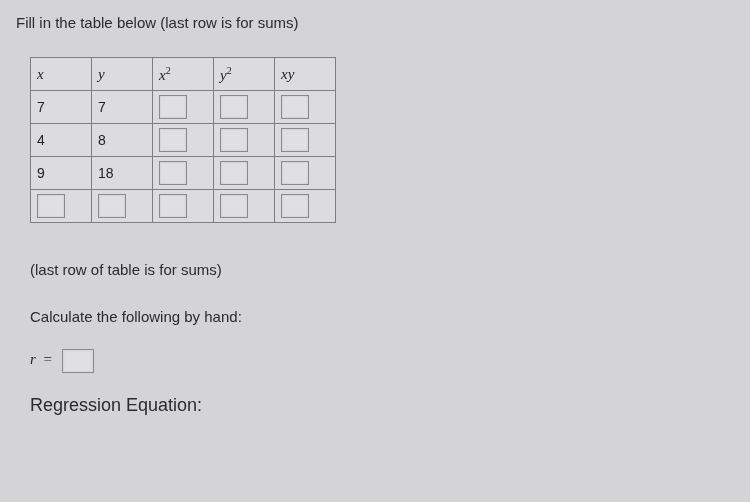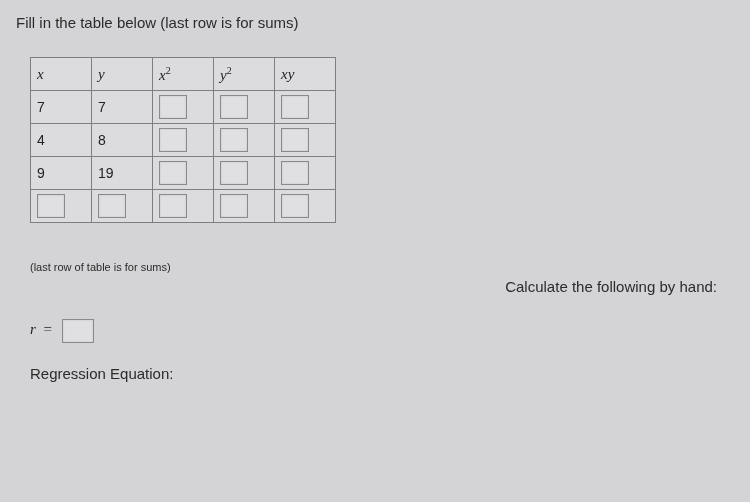--- a/index.html
+++ b/index.html
@@ -6,21 +6,21 @@
     margin: 0;
     padding: 0;
     width: 750px;
     height: 502px;
     background: #d4d4d6;
     font-family: Arial, Helvetica, sans-serif;
     color: #222;
     overflow: hidden;
   }
   .page {
-    padding: 14px 33px 0 16px;
+    padding: 14px 22px 0 16px;
   }
   .instruction {
     font-size: 15px;
     margin-bottom: 26px;
     color: #2b2b2b;
   }
   table.data {
     border-collapse: collapse;
     margin-left: 14px;
     margin-bottom: 38px;
@@ -52,31 +52,30 @@
     height: 22px;
     border: 1px solid #8a8a8e;
     background: #e0e0e2;
     box-shadow: inset 0 0 2px rgba(0,0,0,0.15);
     vertical-align: middle;
   }
   .static-val {
     color: #222;
   }
   .note {
-    font-size: 11px;
+    font-size: 15px;
     margin-left: 14px;
-    margin-bottom: 5px;
+    margin-bottom: 30px;
     color: #2b2b2b;
   }
   .calc {
     font-size: 15px;
     margin-left: 14px;
     margin-bottom: 24px;
     color: #2b2b2b;
-    text-align: right;
   }
   .eqline {
     font-size: 15px;
     margin-left: 14px;
     margin-bottom: 22px;
     font-family: "Times New Roman", serif;
     font-style: italic;
   }
   .eqline .op {
     font-style: normal;
@@ -90,21 +89,21 @@
     background: #e0e0e2;
     box-shadow: inset 0 0 2px rgba(0,0,0,0.15);
     vertical-align: middle;
     margin: 0 2px;
   }
   .inline-input.small {
     width: 26px;
     height: 20px;
   }
   .reglabel {
-    font-size: 15px;
+    font-size: 18px;
     margin-left: 14px;
     margin-bottom: 36px;
     color: #2b2b2b;
     font-family: Arial, Helvetica, sans-serif;
     font-style: normal;
   }
 </style>
 </head>
 <body>
 
@@ -130,21 +129,21 @@
     </tr>
     <tr>
       <td><span class="static-val">4</span></td>
       <td><span class="static-val">8</span></td>
       <td><span class="cell-input"></span></td>
       <td><span class="cell-input"></span></td>
       <td><span class="cell-input"></span></td>
     </tr>
     <tr>
       <td><span class="static-val">9</span></td>
-      <td><span class="static-val">19</span></td>
+      <td><span class="static-val">18</span></td>
       <td><span class="cell-input"></span></td>
       <td><span class="cell-input"></span></td>
       <td><span class="cell-input"></span></td>
     </tr>
     <tr>
       <td><span class="cell-input"></span></td>
       <td><span class="cell-input"></span></td>
       <td><span class="cell-input"></span></td>
       <td><span class="cell-input"></span></td>
       <td><span class="cell-input"></span></td>

